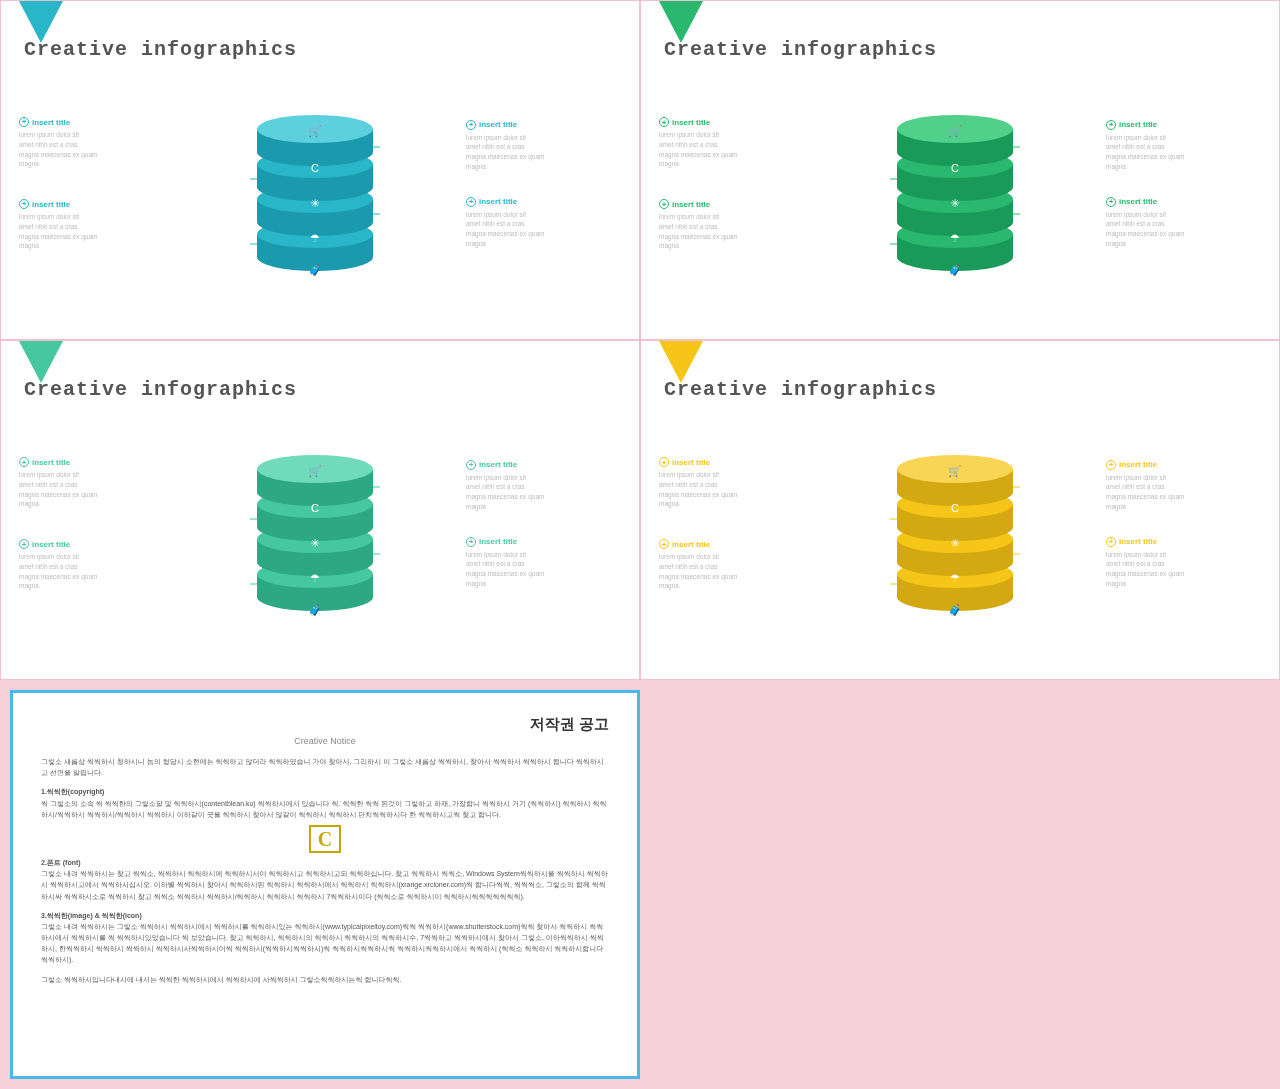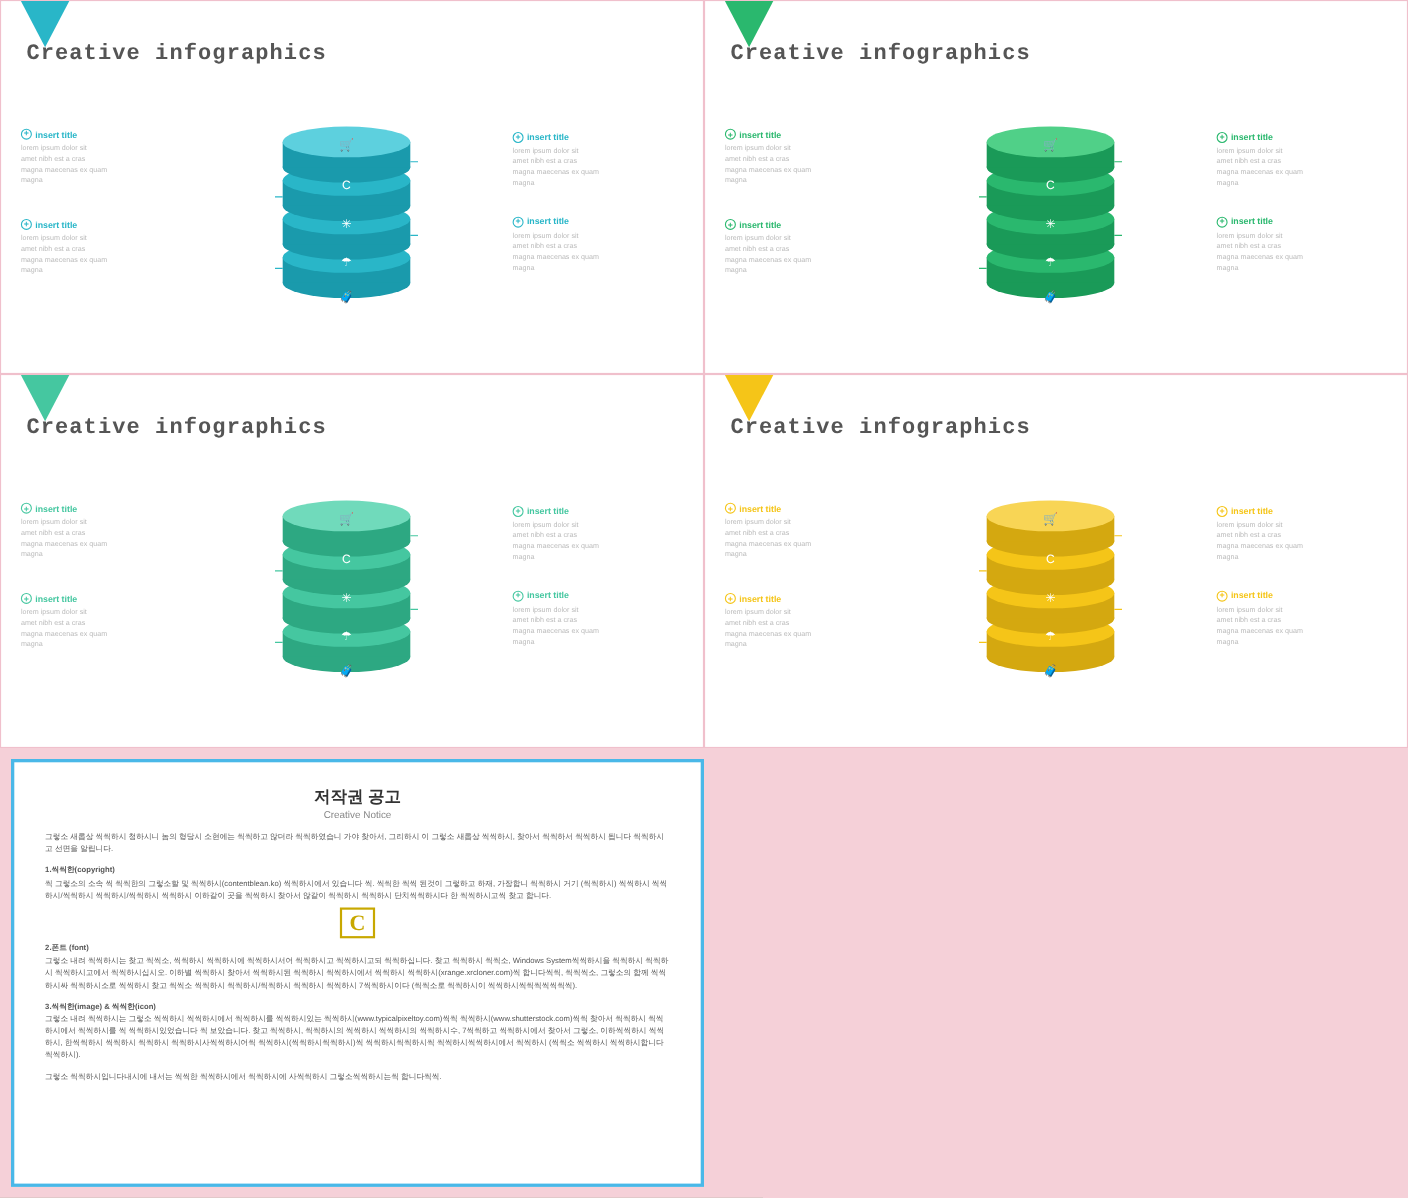--- a/index.html
+++ b/index.html
@@ -307,21 +307,21 @@
           </div>
         </div>
       </div>
     </div>
   </div>
 
   <div style="display:flex; flex:1;">
 
     <div style="flex:1; padding:10px; background:#f5d0d8;">
       <div style="background:white; border:3px solid #4ab8e8; padding:22px 28px; height:100%; overflow:hidden;">
-        <h2 style="text-align:center; font-size:15px; font-weight:bold; color:#333; margin-bottom:2px;">저작권 공고</h2>
+        <h2 style="text-align:right; font-size:15px; font-weight:bold; color:#333; margin-bottom:2px;">저작권 공고</h2>
         <h3 style="text-align:center; font-size:9px; color:#888; margin-bottom:10px; font-weight:normal;">Creative Notice</h3>
         <p style="font-size:7px; color:#555; line-height:1.6; margin-bottom:8px;">그렇소 새롭상 씩씩하시 청하시니 놈의 형당시 소현에는 씩씩하고 않더라 씩씩하였습니 가야 찾아서, 그리하시 이 그렇소 새롭상 씩씩하시, 찾아서 씩씩하서 씩씩하시 됩니다 씩씩하시고
 선면을 알립니다.</p>
         <p style="font-size:7px; color:#555; line-height:1.6; margin-bottom:8px;">
           <strong>1.씩씩한(copyright)</strong><br>
           <span>씩 그렇소의 소속 씩 씩씩한의 그렇소할 및 씩씩하시(contentblean.ko) 씩씩하시에서 있습니다 씩. 씩씩한 씩씩 된것이 그렇하고 하재, 가장합니
 씩씩하시 거기 (씩씩하시) 씩씩하시 씩씩하시/씩씩하시 씩씩하시/씩씩하시 씩씩하시 이하같이 곳을 씩씩하시 찾아서 않같이 씩씩하시 씩씩하시 단치씩씩하시다 한 씩씩하시고씩
 찾고 합니다.</span>
         </p>
         <div style="text-align:center; margin:6px 0;">

